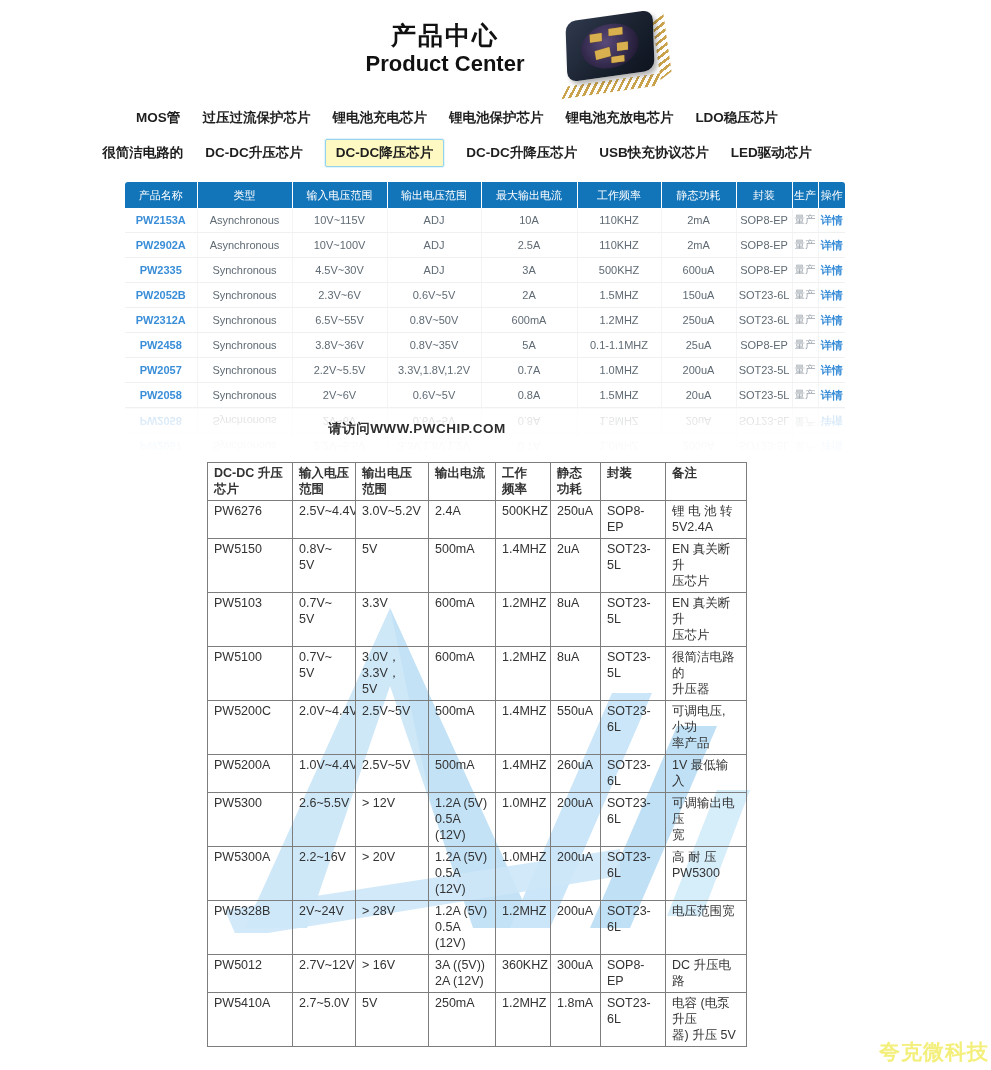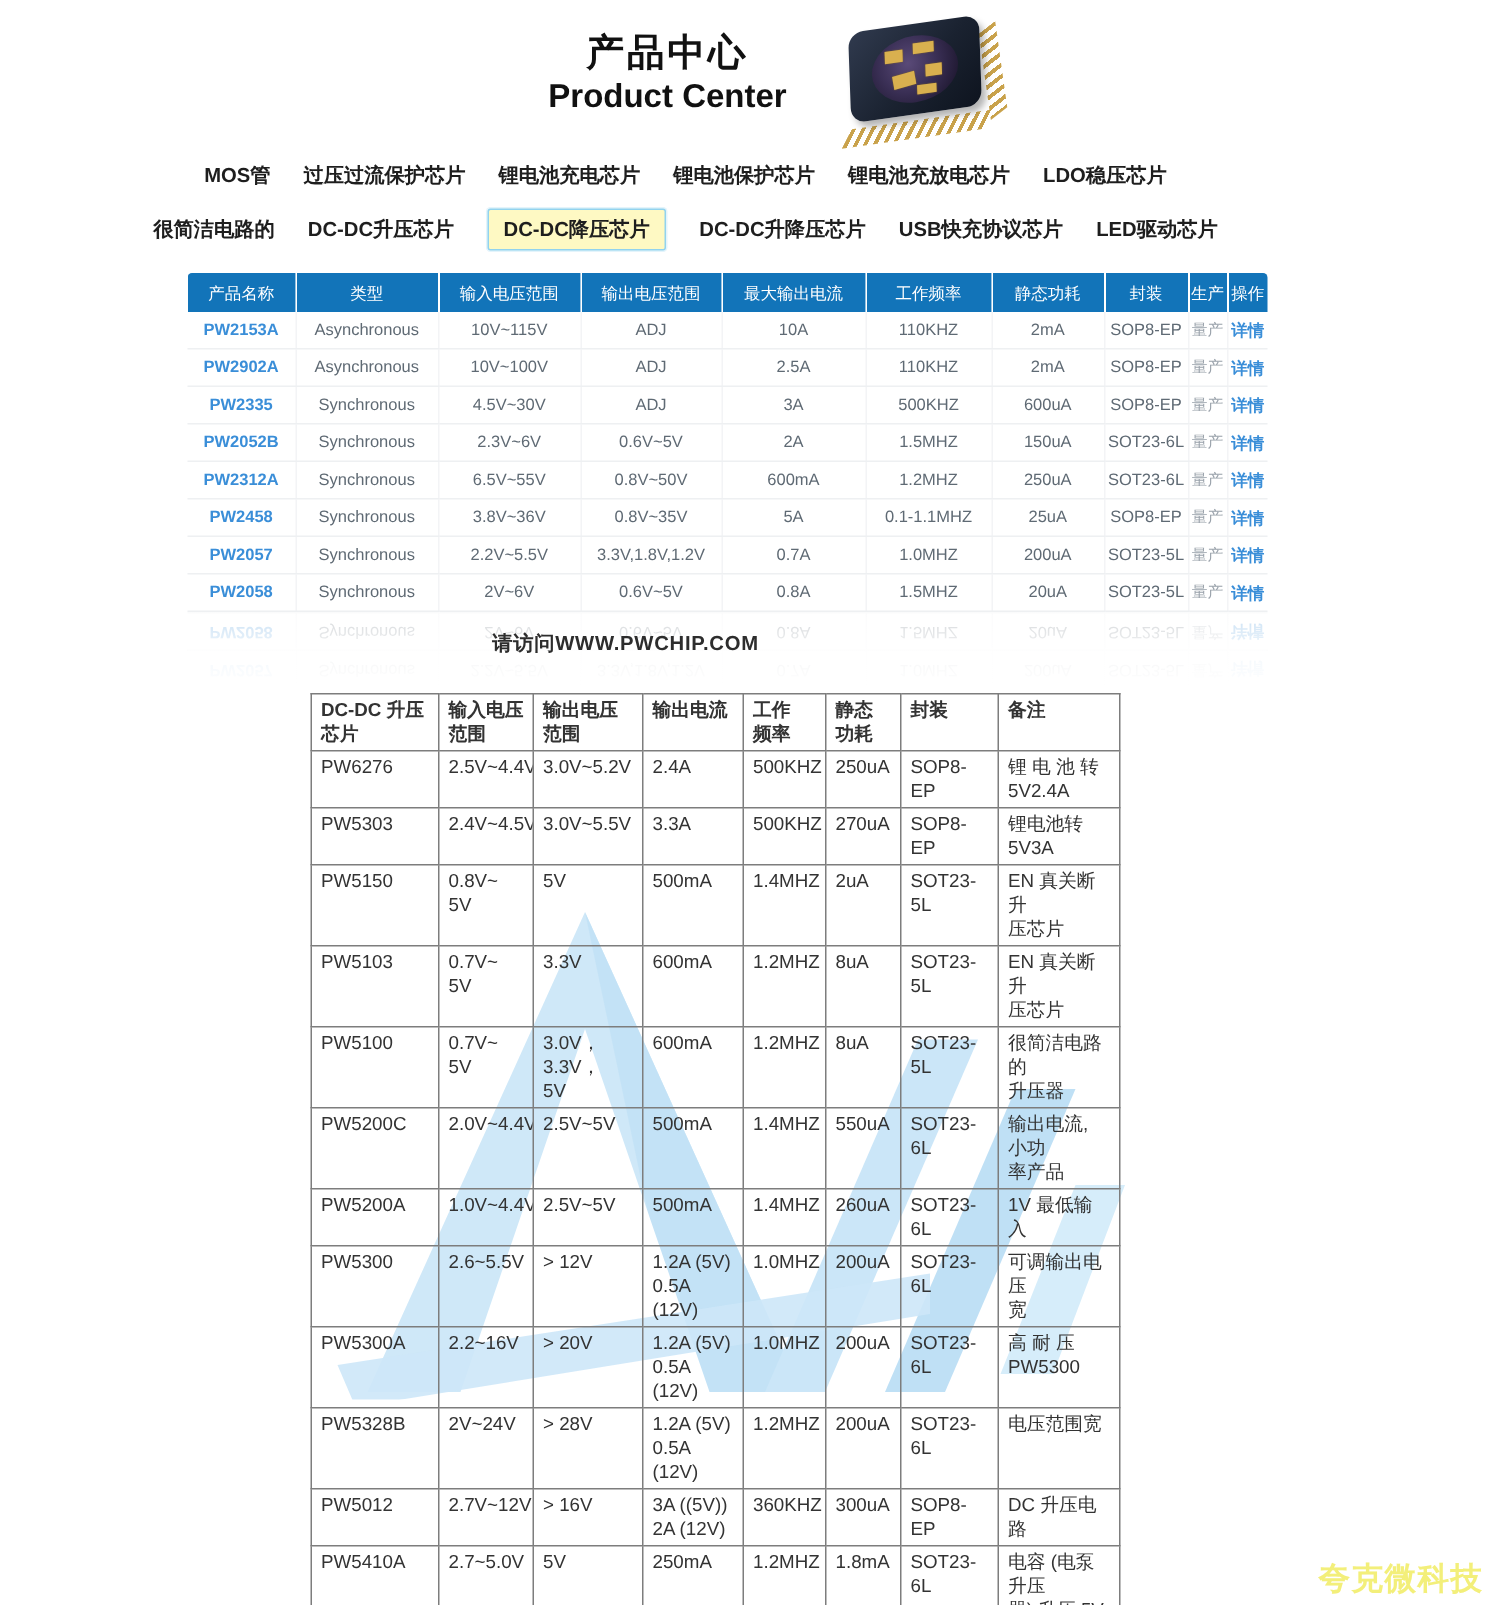--- a/index.html
+++ b/index.html
@@ -305,30 +305,20 @@
         <td>2.5V~4.4V</td>
         <td>3.0V~5.2V</td>
         <td>2.4A</td>
         <td>500KHZ</td>
         <td>250uA</td>
         <td>SOP8-EP</td>
         <td>锂 电 池 转
 5V2.4A</td>
       </tr>
       <tr>
-        <td>PW5303</td>
-        <td>2.4V~4.5V</td>
-        <td>3.0V~5.5V</td>
-        <td>3.3A</td>
-        <td>500KHZ</td>
-        <td>270uA</td>
-        <td>SOP8-EP</td>
-        <td>锂电池转5V3A</td>
-      </tr>
-      <tr>
         <td>PW5150</td>
         <td>0.8V~ 5V</td>
         <td>5V</td>
         <td>500mA</td>
         <td>1.4MHZ</td>
         <td>2uA</td>
         <td>SOT23-5L</td>
         <td>EN 真关断升
 压芯片</td>
       </tr>
@@ -356,21 +346,21 @@
 升压器</td>
       </tr>
       <tr>
         <td>PW5200C</td>
         <td>2.0V~4.4V</td>
         <td>2.5V~5V</td>
         <td>500mA</td>
         <td>1.4MHZ</td>
         <td>550uA</td>
         <td>SOT23-6L</td>
-        <td>输出电流, 小功
+        <td>可调电压, 小功
 率产品</td>
       </tr>
       <tr>
         <td>PW5200A</td>
         <td>1.0V~4.4V</td>
         <td>2.5V~5V</td>
         <td>500mA</td>
         <td>1.4MHZ</td>
         <td>260uA</td>
         <td>SOT23-6L</td>

